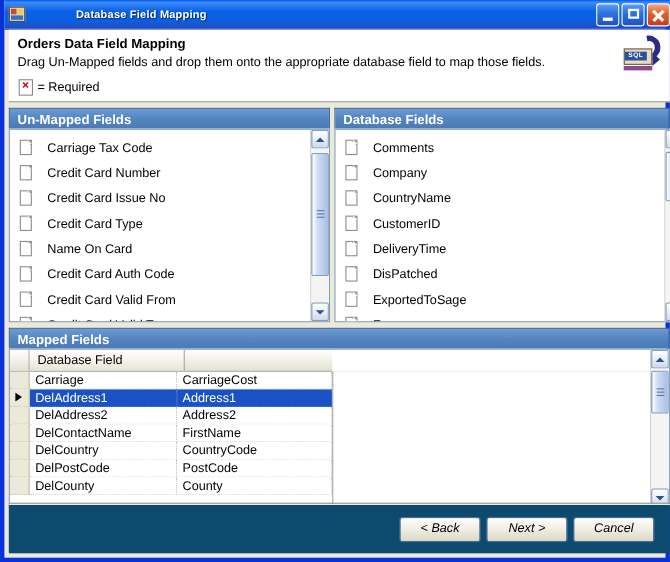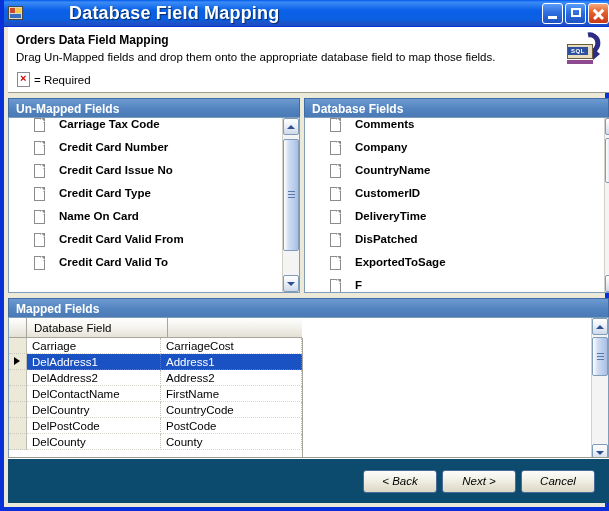--- a/index.html
+++ b/index.html
@@ -54,21 +54,21 @@
     background: #dcd7c8;
     border: 1px solid #4a4a42;
     box-sizing: border-box;
   }
   #title-icon .ti-a { position:absolute; left:2px; top:3px; width:5px;height:5px; background:#c84a2a; }
   #title-icon .ti-b { position:absolute; left:8px; top:3px; width:5px;height:5px; background:#f2c94c; }
   #title-icon .ti-c { position:absolute; left:2px; top:9px; width:11px;height:4px; background:#3a6fbf; }
 
   #title-text {
     color: #ffffff;
-    font-size: 18px;
+    font-size: 10px;
     font-weight: bold;
     letter-spacing: 0.2px;
     text-shadow: 1px 1px 1px rgba(0,0,0,0.55);
     white-space: nowrap;
     flex: 1 1 auto;
     padding-left: 40px;
   }
   #title-buttons {
     display: flex;
     align-items: center;
@@ -218,26 +218,25 @@
     overflow: hidden;
   }
   .list-scrollarea {
     position: absolute;
     left: 0; top: 0; right: 17px; bottom: 0;
     overflow: hidden;
   }
   .list-item {
     height: 23px;
     display: flex;
-    align-items: flex-start;
-    padding-left: 25px;
+    align-items: flex-end;
+    padding-left: 9px;
     box-sizing: border-box;
     font-size: 11.5px;
     color: #000;
-    font-weight: bold;
   }
   .doc-icon {
     width: 11px; height: 14px;
     flex: 0 0 auto;
     margin-right: 14px;
     position: relative;
     background: #ffffff;
     border: 1px solid #8c8c8c;
     box-sizing: border-box;
   }
@@ -514,20 +513,26 @@
           <span class="doc-icon">
             <span class="fold"></span>
           </span>
           <span>Credit Card Type</span>
         </div>
         <div class="list-item">
           <span class="doc-icon">
             <span class="fold"></span>
           </span>
           <span>Name On Card</span>
+        </div>
+        <div class="list-item">
+          <span class="doc-icon">
+            <span class="fold"></span>
+          </span>
+          <span>Credit Card Auth Code</span>
         </div>
         <div class="list-item">
           <span class="doc-icon">
             <span class="fold"></span>
           </span>
           <span>Credit Card Valid From</span>
         </div>
         <div class="list-item">
           <span class="doc-icon">
             <span class="fold"></span>

